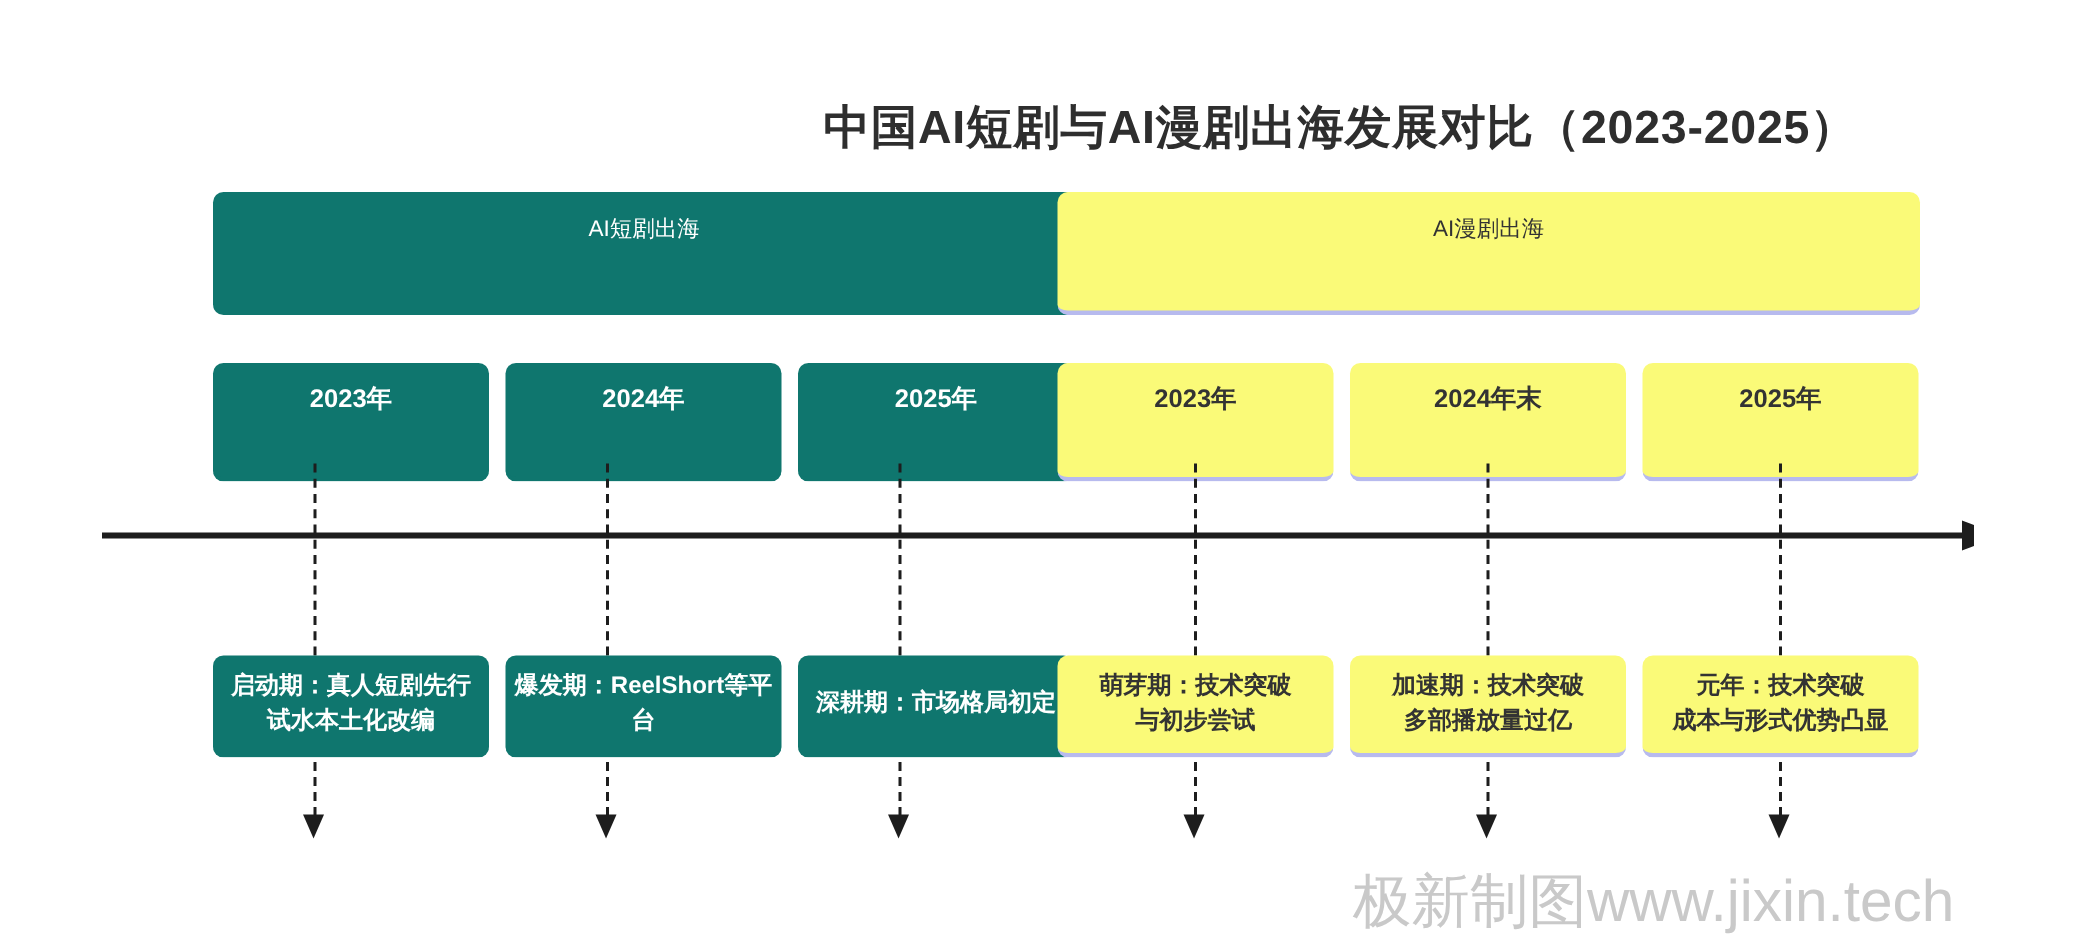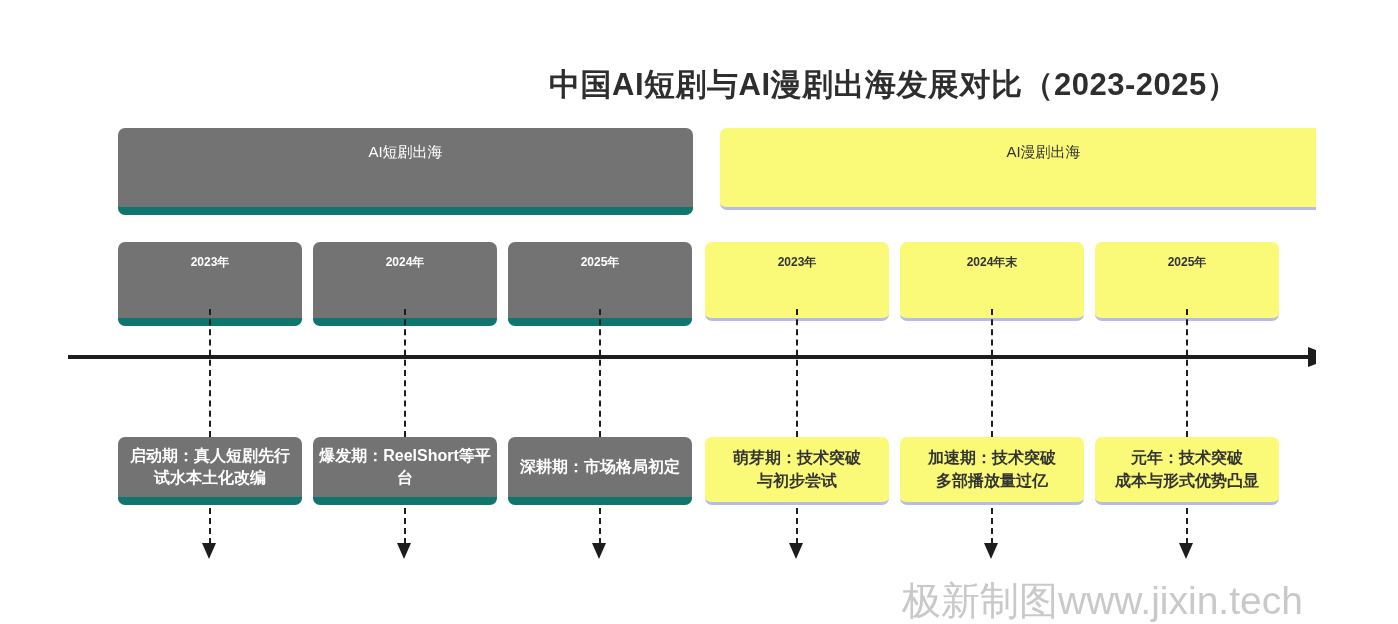--- a/index.html
+++ b/index.html
@@ -8,26 +8,26 @@
     font-family:"Liberation Sans","DejaVu Sans",sans-serif;
   }
   .title{
     position:absolute;left:549px;top:64px;font-size:31px;font-weight:bold;
     color:#2e2e2e;letter-spacing:0.5px;white-space:nowrap;
   }
   .hdr{
     position:absolute;top:128px;width:575px;height:64px;border-radius:7px;
     text-align:center;padding-top:15px;font-size:15px;box-sizing:content-box;
   }
-  .purple-theme{background:#737373;border-bottom:8px solid #0f766e;color:#ffffff;}
+  .purple-theme{background:#0f766e;border-bottom:3px solid #0f766e;color:#ffffff;margin-left:24px;}
   .yellow-theme{background:#fafa78;border-bottom:3px solid #b7baee;color:#333333;}
   .hdr-left{left:118px;}
-  .hdr-right{left:720px;padding-left:36px;}
+  .hdr-right{left:705px;}
   .box{position:absolute;width:184px;border-radius:7px;}
-  .year-row{top:242px;height:64px;text-align:center;padding-top:12px;font-weight:bold;font-size:12px;box-sizing:content-box;}
+  .year-row{top:242px;height:64px;text-align:center;padding-top:12px;font-weight:bold;font-size:17px;box-sizing:content-box;}
   .desc-row{
     top:437px;height:68px;display:flex;flex-direction:column;justify-content:center;
     text-align:center;font-weight:bold;font-size:16px;line-height:1.4;box-sizing:border-box;
   }
   .x0{left:118px}.x1{left:313px}.x2{left:508px}.x3{left:705px}.x4{left:900px}.x5{left:1095px}
   .vconn{position:absolute;width:0;border-left:2px dashed #1d1d1d;}
   .vconn.top{top:309px;height:128px;}
   .vconn.bot{top:508px;height:36px;}
   .cx0{left:209px}.cx1{left:404px}.cx2{left:599px}.cx3{left:796px}.cx4{left:991px}.cx5{left:1186px}
   .axis{position:absolute;left:68px;top:355px;width:1242px;height:4px;background:#1d1d1d;}

